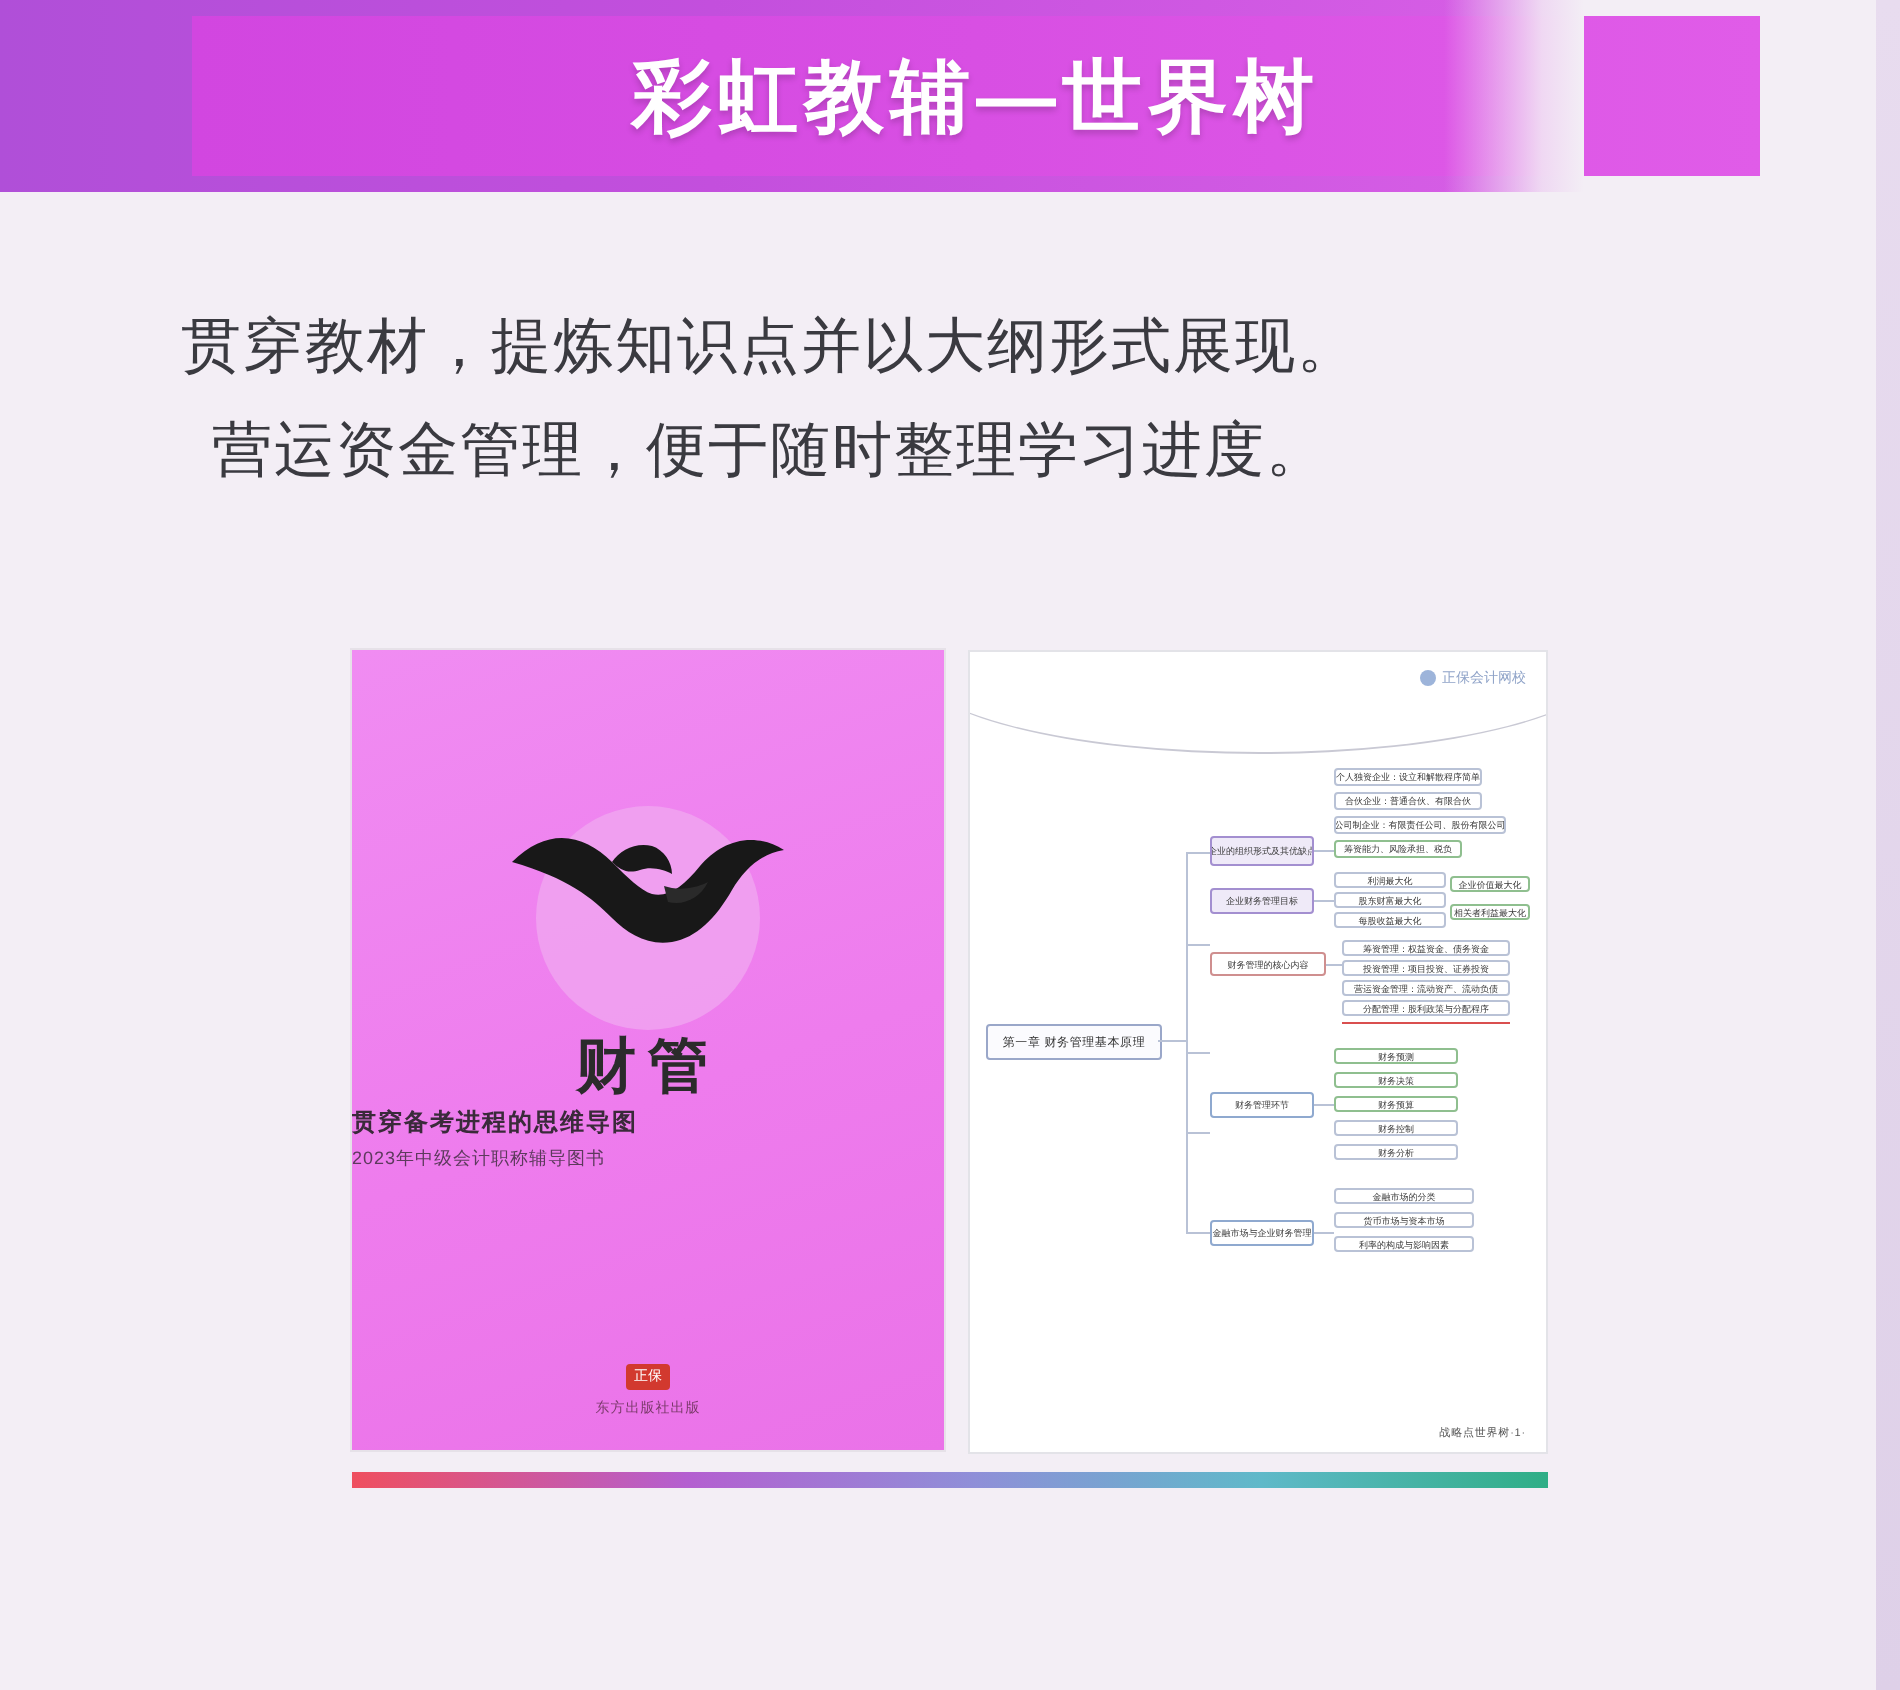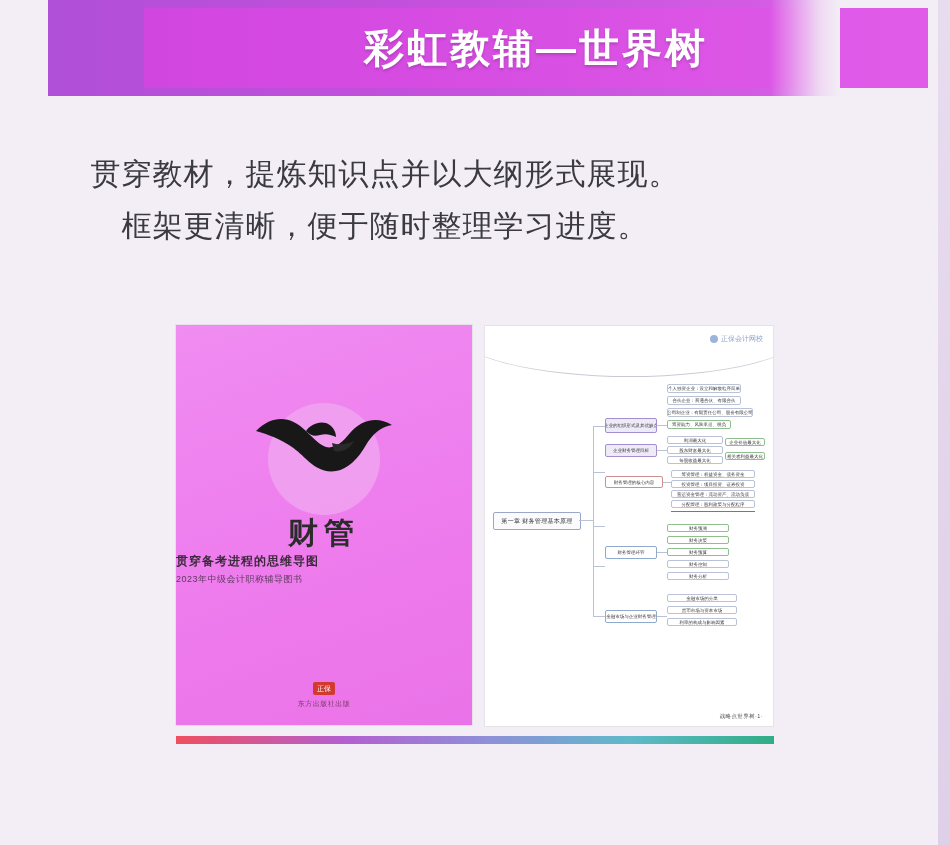--- a/index.html
+++ b/index.html
@@ -16,21 +16,20 @@
   }
 
   
   .header-band {
     position: absolute;
     top: 0;
     left: 0;
     width: 792px;
     height: 96px;
     background: linear-gradient(90deg, #b04fd8 0%, #c34fdd 45%, #d85fe6 100%);
-    margin-left: 48px;
   }
   .header-band::after {
     content: "";
     position: absolute;
     right: 0;
     top: 0;
     width: 70px;
     height: 96px;
     background: linear-gradient(90deg, rgba(243,238,245,0) 0%, rgba(243,238,245,0.85) 70%, rgba(243,238,245,1) 100%);
   }
@@ -279,21 +278,21 @@
 <body>
 
 <div class="header-band">
   <div class="header-inner">
     <div class="header-title">彩虹教辅—世界树</div>
   </div>
 </div>
 
 <div class="subtitle-block">
   <div class="subtitle-line">贯穿教材，提炼知识点并以大纲形式展现。</div>
-  <div class="subtitle-line">框架更清晰，便于随时整理学习进度。</div>
+  <div class="subtitle-line">营运资金管理，便于随时整理学习进度。</div>
 </div>
 
 <div class="images-row">
 
   <div class="book-cover">
     <div class="cover-circle"></div>
     <svg class="cover-bird" viewBox="0 0 160 110">
       <path d="M12 44 C30 26 48 30 62 44 C70 52 76 58 82 60 C90 62 98 56 106 46 C116 34 132 28 148 38 C136 40 128 48 122 58 C114 72 104 82 92 84 C80 86 70 80 62 72 C52 62 40 52 12 44 Z" fill="#181818"></path>
       <path d="M62 44 C66 38 74 34 82 36 C88 38 92 44 92 50 C88 48 82 46 76 48 C70 50 66 48 62 44 Z" fill="#181818"></path>
       <path d="M88 56 C94 58 102 58 110 54 C106 62 98 66 90 64 Z" fill="#2a2a2a"></path>

